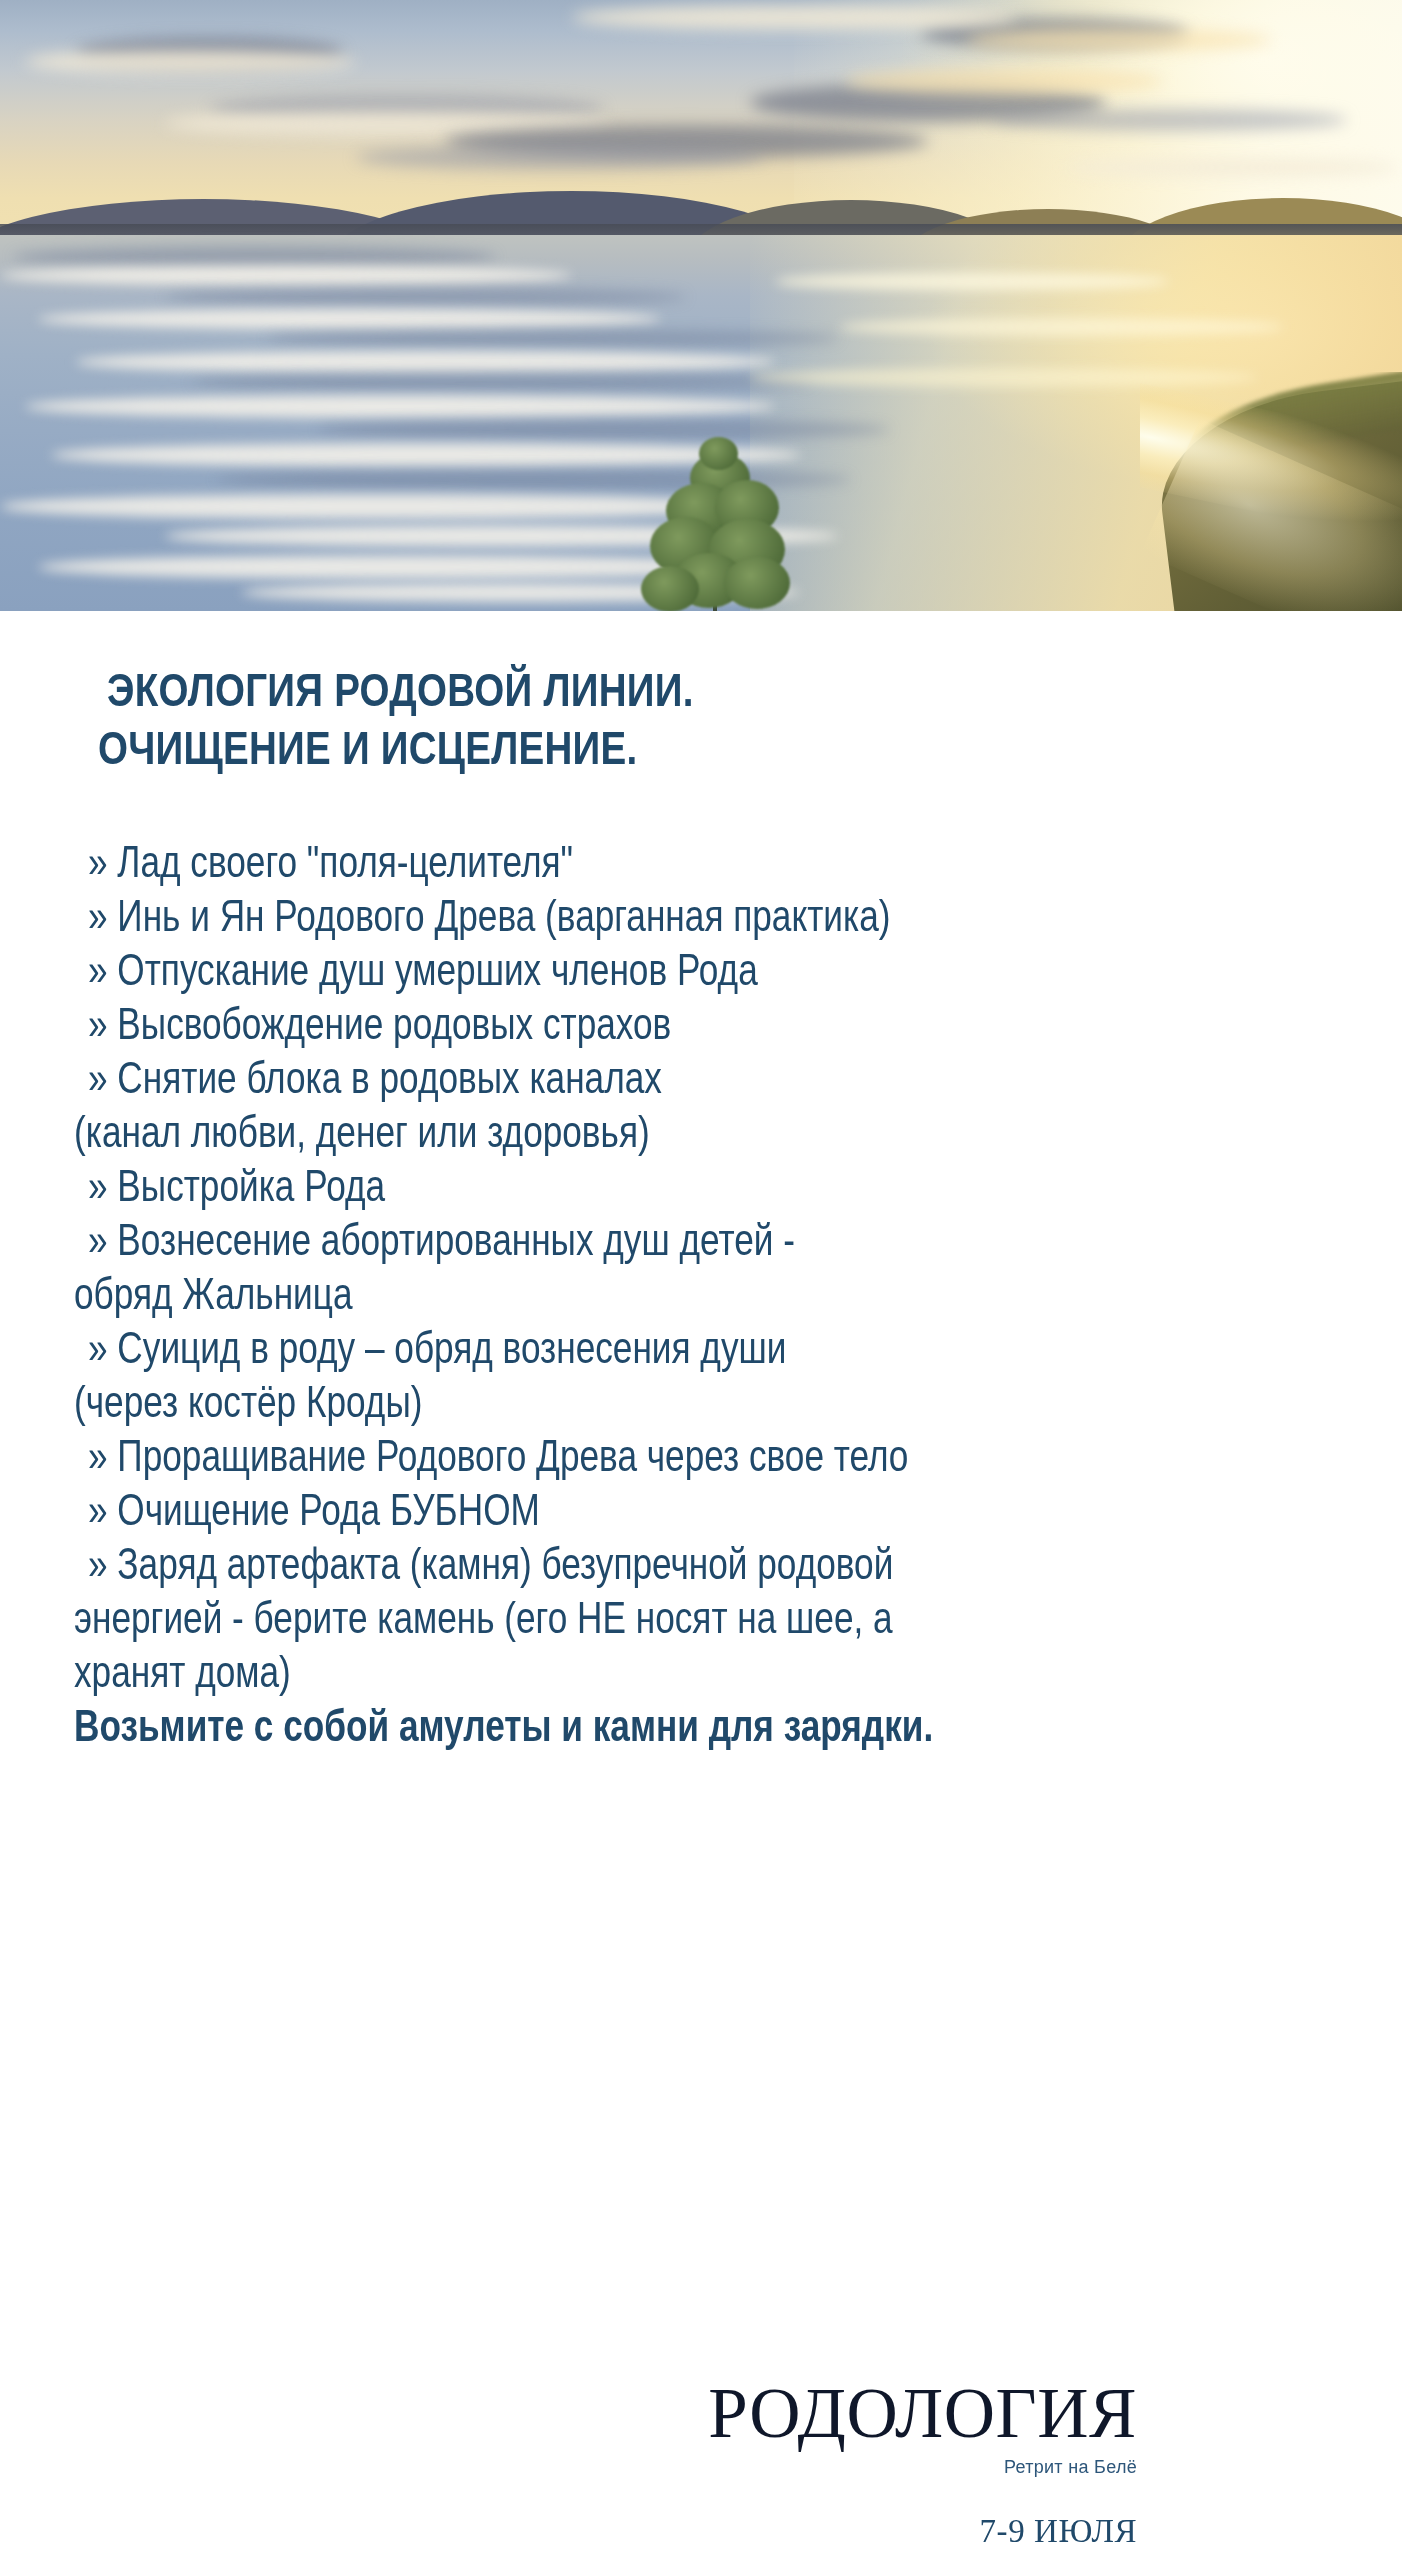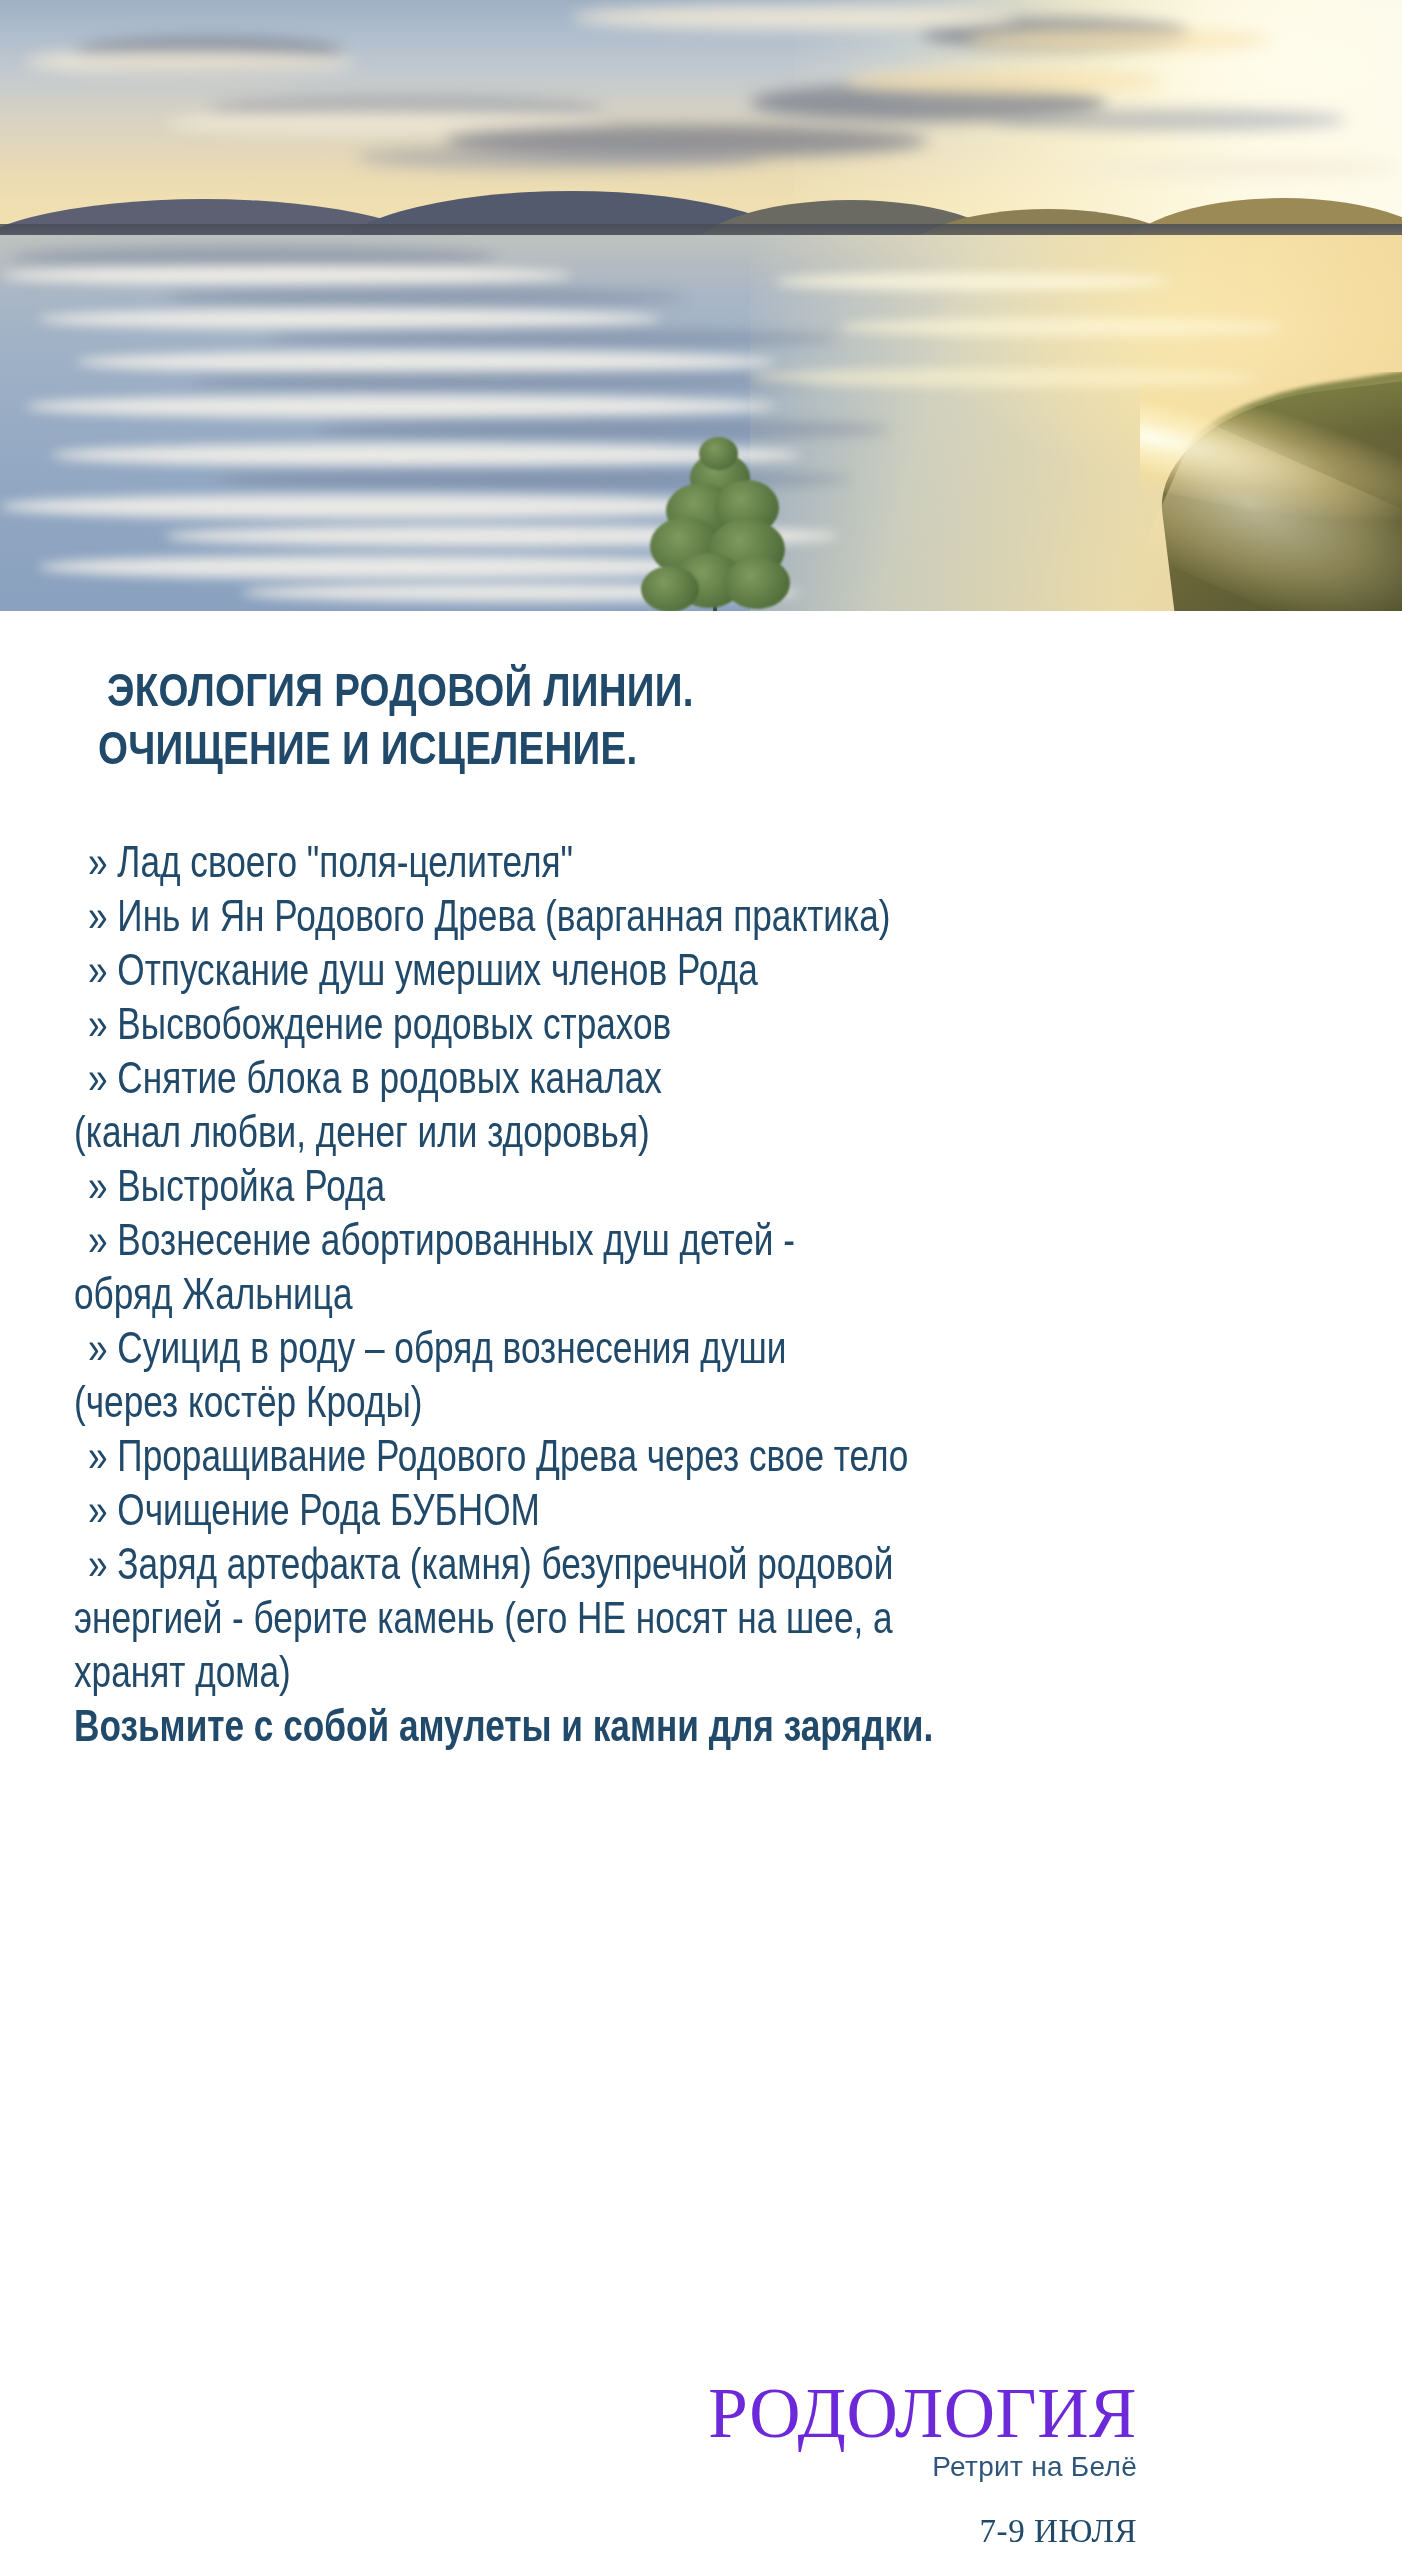--- a/index.html
+++ b/index.html
@@ -189,27 +189,27 @@
     position: absolute;
     right: 66px;
     bottom: 24px;
     text-align: right;
     width: 572px;
   }
   #brand {
     font-family: "Liberation Serif", serif;
     font-size: 71px;
     line-height: 70px;
-    color: #6d28d9;
+    color: #0f172a;
     letter-spacing: 0.6px;
     white-space: nowrap;
   }
   #tagline {
     font-family: "Liberation Sans", sans-serif;
-    font-size: 28px;
+    font-size: 18px;
     line-height: 36px;
     color: #2d567a;
     letter-spacing: 0.3px;
     margin-top: 1.3px;
   }
   #dates {
     font-family: "Liberation Serif", serif;
     font-size: 33px;
     line-height: 41px;
     color: #20496a;

